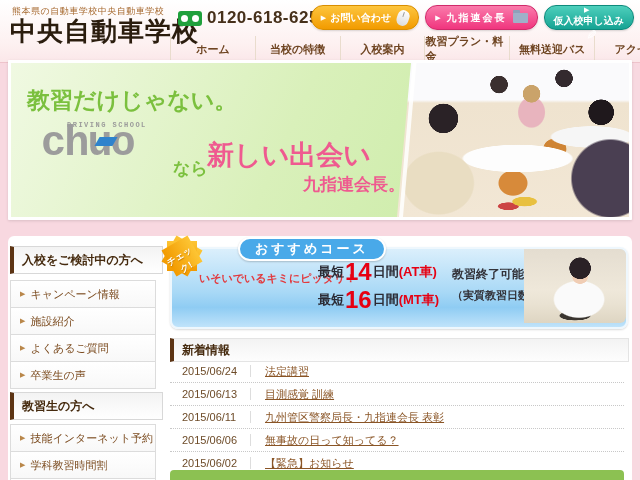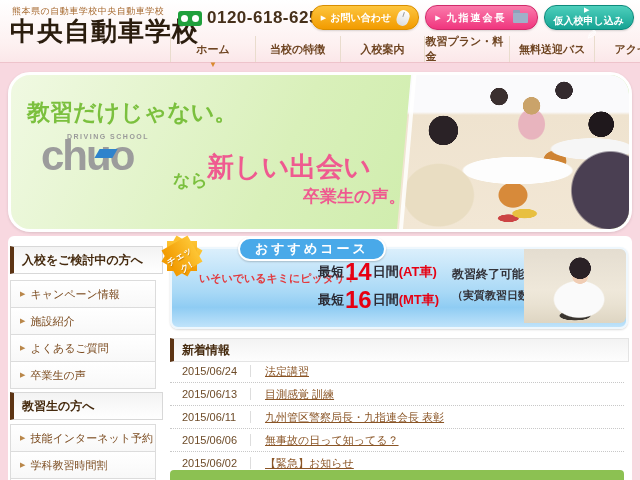--- a/index.html
+++ b/index.html
@@ -31,22 +31,22 @@
   .mouse-icon::before{content:"";position:absolute;left:5px;top:2px;width:1px;height:5px;background:#9a9a9a;}
   .folder-icon{width:15px;height:10px;background:#9fb0c8;border-radius:1px;margin-left:6px;position:relative;}
   .folder-icon::before{content:"";position:absolute;left:0;top:-3px;width:7px;height:3px;background:#8ea0ba;border-radius:1px 1px 0 0;}
   .pencil-icon{margin-left:6px;font-size:13px;color:#fff;transform:rotate(90deg);display:inline-block;line-height:1;}
   .mainnav{position:absolute;left:170px;top:36px;width:510px;height:26px;display:flex;}
   .nav-item{flex:1;position:relative;display:flex;align-items:center;justify-content:center;
     border-left:1px solid #e9dccd;font-size:11px;font-weight:bold;color:#6f4522;text-decoration:none;cursor:pointer;}
   .nav-item:last-child{border-right:1px solid #e9dccd;}
   .nav-caret{position:absolute;left:50%;bottom:-7px;transform:translateX(-50%);font-size:8px;color:#d98a2f;}
   
-  .hero{position:absolute;left:8px;top:72px;width:618px;height:154px;border:3px solid #fff;border-radius:22px;
-    background:linear-gradient(115deg,#f0f9e2 0%,#d9f0ba 45%,#c3e99c 100%);overflow:hidden;box-shadow:0 1px 3px rgba(0,0,0,.12);}
+  .hero{position:absolute;left:8px;top:60px;width:618px;height:154px;border:3px solid #fff;border-radius:1px;
+    background:linear-gradient(115deg,#f0f9e2 0%,#d9f0ba 45%,#c3e99c 100%);overflow:hidden;box-shadow:0 1px 3px rgba(0,0,0,.12);font-family:Liberation Mono, monospace;}
   .hero-catch-top{position:absolute;left:16px;top:22px;font-size:23px;font-weight:bold;color:#7bc03e;}
   .hero-logo{position:absolute;left:30px;top:58px;width:130px;height:52px;}
   .logo-sub{position:absolute;left:26px;top:0;font-size:7px;color:#9a9a9a;letter-spacing:1.5px;font-weight:bold;}
   .logo-main{position:absolute;left:0;top:2px;font-size:42px;font-weight:bold;color:#9c9c9c;letter-spacing:-2px;line-height:1;}
   .logo-accent{position:absolute;left:56px;top:16px;width:18px;height:9px;background:#2f83cc;transform:skewX(-30deg);}
   .hero-conn{position:absolute;left:162px;top:94px;font-size:17px;font-weight:bold;color:#7bc03e;}
   .hero-hi{position:absolute;left:196px;top:74px;font-size:27px;font-weight:bold;color:#ef5a90;}
   .hero-bottom{position:absolute;left:292px;top:110px;font-size:17px;font-weight:bold;color:#ef5a90;}
   .hero-photo{position:absolute;right:0;top:0;width:232px;height:100%;
     clip-path:polygon(14px 0,100% 0,100% 100%,0 100%);}
@@ -168,21 +168,21 @@
 
 <section class="hero">
   <div class="hero-catch-top">教習だけじゃない。</div>
   <div class="hero-logo">
     <span class="logo-sub">DRIVING SCHOOL</span>
     <span class="logo-main">chuo</span>
     <i class="logo-accent"></i>
   </div>
   <span class="hero-conn">なら</span>
   <span class="hero-hi">新しい出会い</span>
-  <span class="hero-bottom">卒業生の声。</span>
+  <span class="hero-bottom">九指連会長。</span>
   <div class="hero-photo">
     <div class="photo-scene"></div>
     <div class="photo-edge"></div>
   </div>
 </section>
 
 <div class="panel">
 
   <aside class="sidebar">
     <div class="side-head sh1">入校をご検討中の方へ</div>

